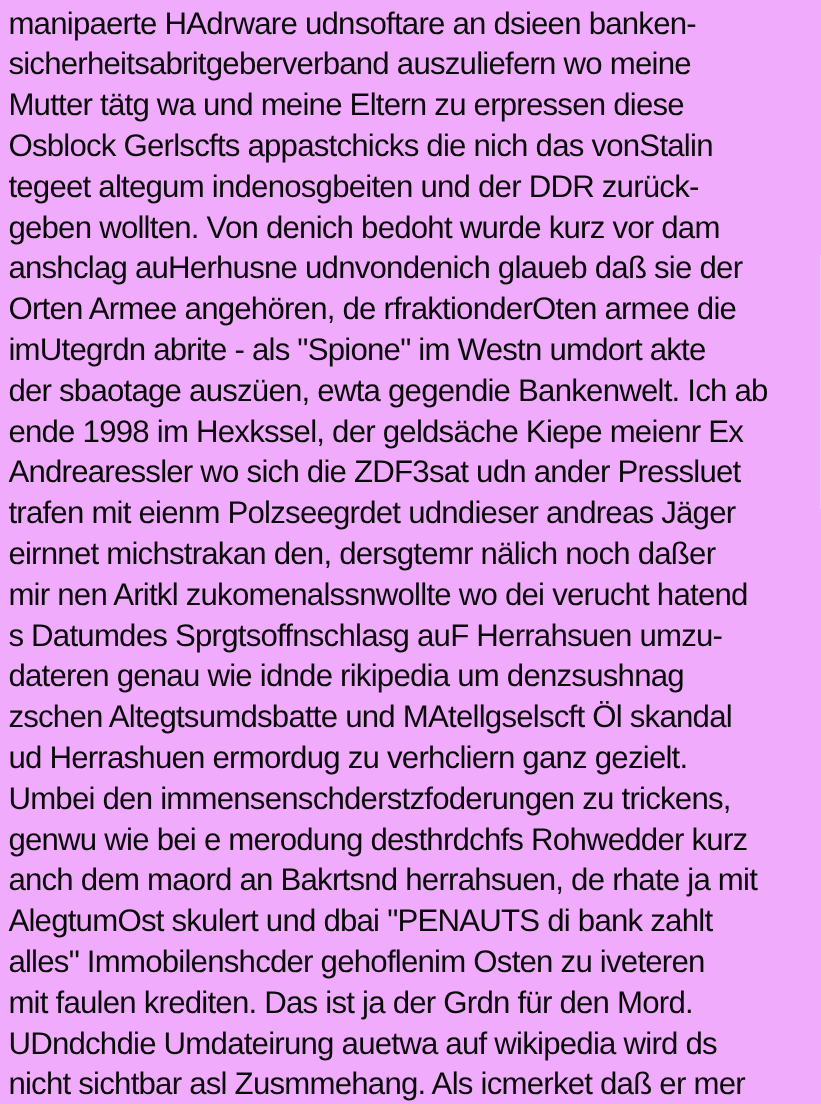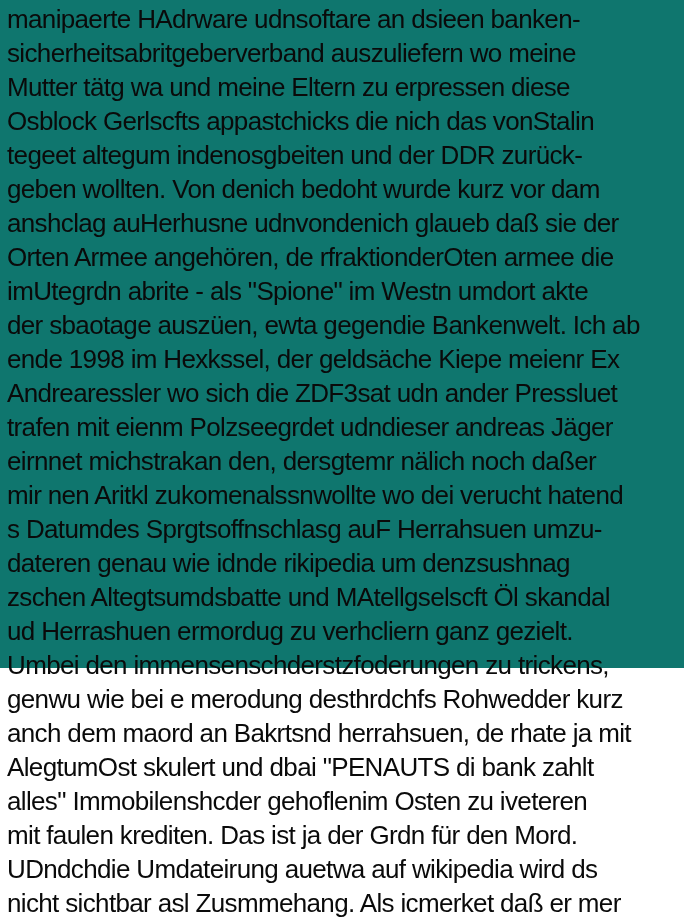--- a/index.html
+++ b/index.html
@@ -8,23 +8,23 @@
     background: #ffffff;
   }
   body {
     width: 684px;
     height: 920px;
     overflow: hidden;
   }
   .page {
     box-sizing: border-box;
     width: 684px;
-    height: 668px;
+    height: 920px;
     padding: 2px 0 4px 7px;
-    background: #0f766e;
+    background: #f0abfc;
   }
   .body-text {
     font-family: "Liberation Sans", "DejaVu Sans", sans-serif;
     font-size: 26px;
     font-weight: 400;
     line-height: 34px;
     letter-spacing: -0.65px;
     color: #0a0a0a;
     white-space: pre;      
     overflow: hidden;

